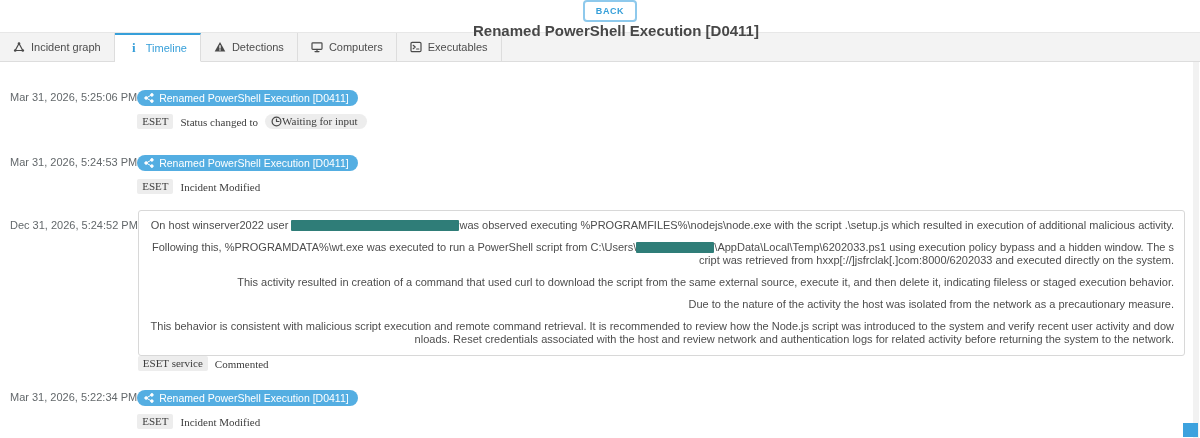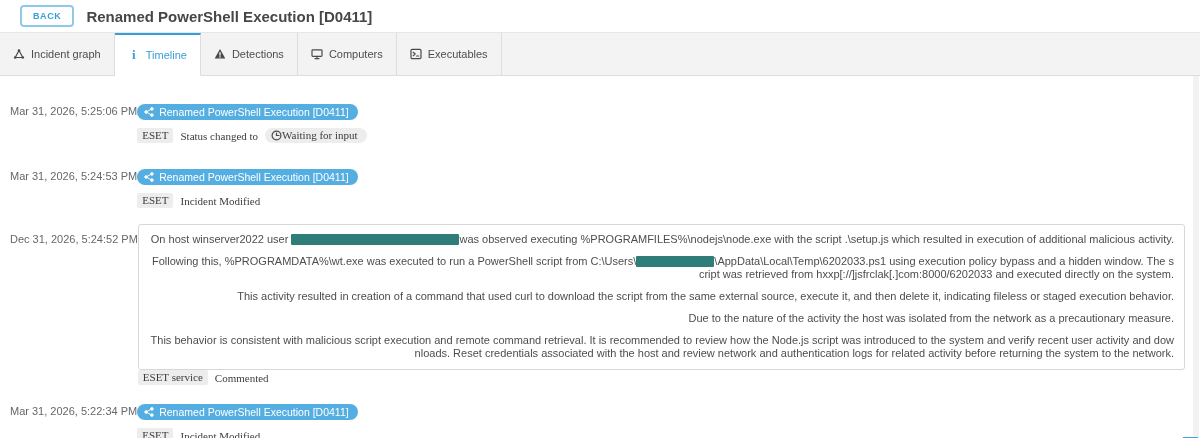--- a/index.html
+++ b/index.html
@@ -7,28 +7,28 @@
     --badge-blue:#54aee2;
     --redact:#2f7d78;
     --text:#4a4a4a;
     --muted:#63686b;
   }
   *{box-sizing:border-box;margin:0;padding:0;}
   html,body{width:1200px;height:438px;overflow:hidden;background:#fff;
     font-family:"Liberation Sans","DejaVu Sans",sans-serif;color:var(--text);}
 
   
-  .header{height:32px;display:flex;align-items:center;background:#fff;padding-left:20px;}
+  .header{height:32px;display:flex;align-items:center;background:#fff;padding-left:20px;flex-direction:column;}
   .back-btn{border:2px solid #8ec9ec;color:var(--accent);background:#fff;border-radius:4px;
     font-size:9px;font-weight:bold;letter-spacing:.6px;padding:4px 11px;cursor:pointer;
     font-family:"Liberation Sans",sans-serif;}
   .page-title{margin-left:12px;font-size:15px;font-weight:600;color:#474747;}
 
   
-  .tabs{display:flex;background:#f3f3f3;border-top:1px solid #e7e7e7;border-bottom:1px solid #ddd;height:44px;}
+  .tabs{display:flex;background:#f3f3f3;border-top:1px solid #e7e7e7;border-bottom:1px solid #ddd;height:30px;}
   .tab{display:flex;align-items:center;gap:6px;padding:0 13px;font-size:11px;color:#4d4d4d;
     border-right:1px solid #ddd;cursor:pointer;background:transparent;}
   .tab .ticon{width:12px;height:12px;display:inline-flex;align-items:center;justify-content:center;flex:0 0 auto;}
   .tab.active{background:#fff;color:var(--accent);border-top:2px solid var(--accent);
     margin-bottom:-1px;border-bottom:1px solid #fff;position:relative;}
   .tab .info-i{font-family:"Liberation Serif",serif;font-weight:bold;font-size:13px;line-height:12px;color:inherit;}
 
   
   .content{position:relative;height:376px;background:#fff;padding-left:36px;}
   .entry{position:absolute;left:0;right:0;display:flex;align-items:flex-start;}

